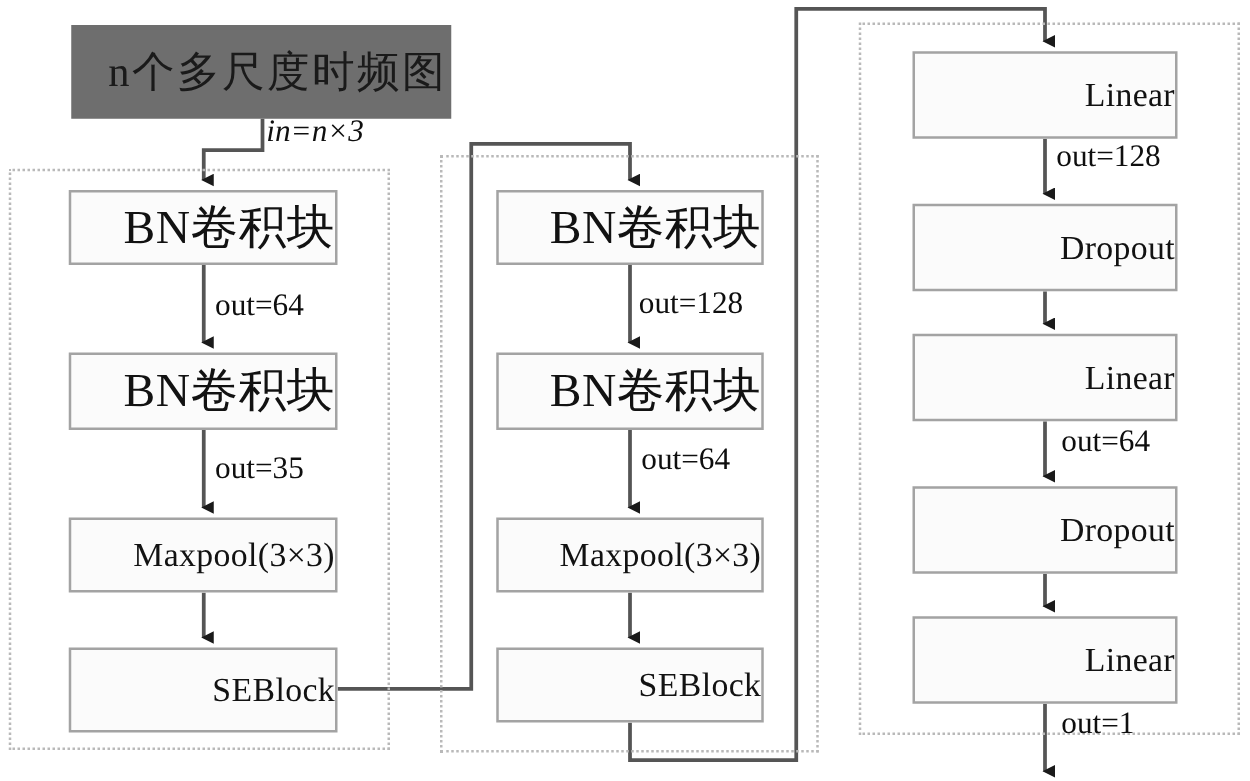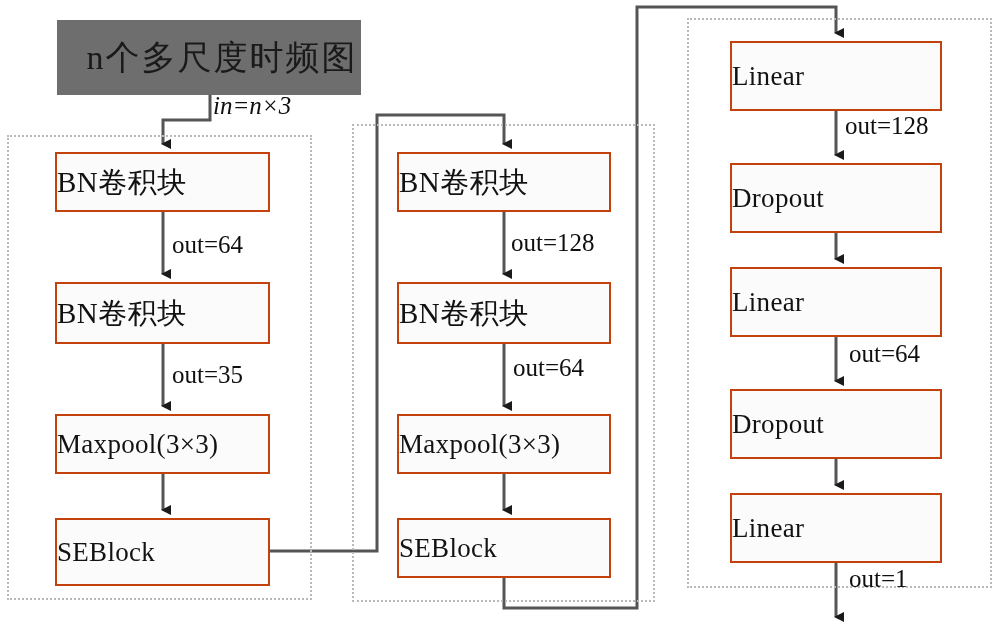--- a/index.html
+++ b/index.html
@@ -28,35 +28,35 @@
     position: absolute;
     border: 2px dotted #b9b9b9;
     box-sizing: border-box;
     background: transparent;
   }
 
   
   .node {
     position: absolute;
     box-sizing: border-box;
-    border: 2px solid #c2410c;
+    border: 2px solid #a3a3a3;
     background: #fbfbfb;
     display: flex;
     align-items: center;
-    justify-content: flex-start;
+    justify-content: flex-end;
     color: #121212;
     line-height: 1;
     white-space: nowrap;
   }
   .node-label {
     display: block;
   }
 
   .node.latin  .node-label { font-size: 27px; letter-spacing: 0.3px; }
-  .node.cjk    .node-label { font-size: 29px; letter-spacing: 0.5px; }
+  .node.cjk    .node-label { font-size: 38px; letter-spacing: 0.5px; }
 
   
   .title-box {
     position: absolute;
     background: #6e6e6e;
     display: flex;
     align-items: center;
     justify-content: center;
     color: #141414;
     box-sizing: border-box;

